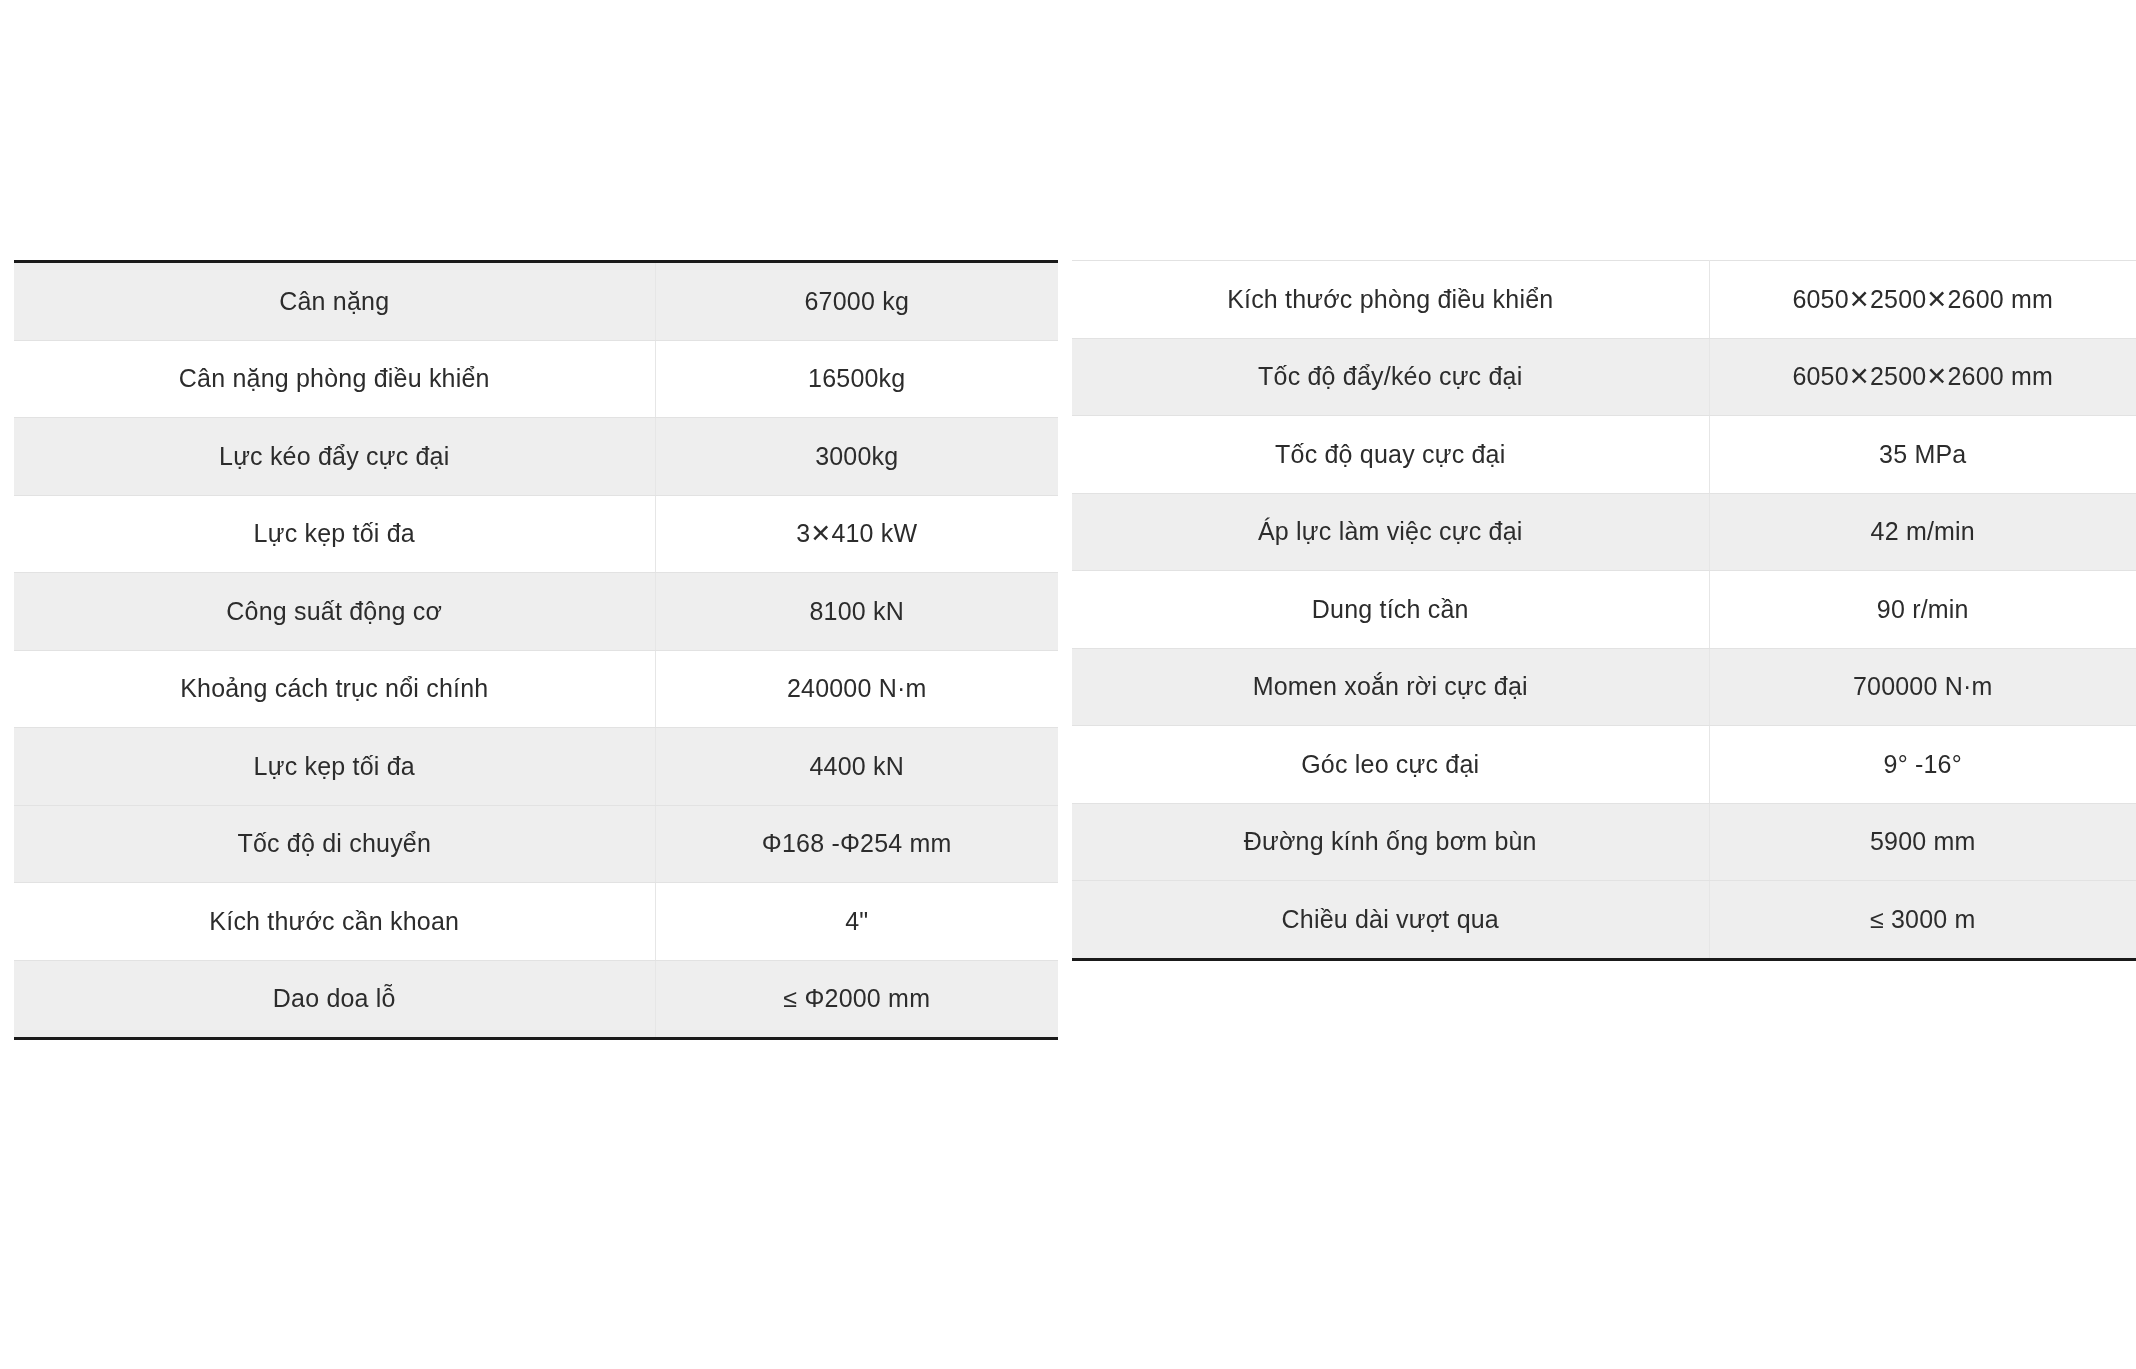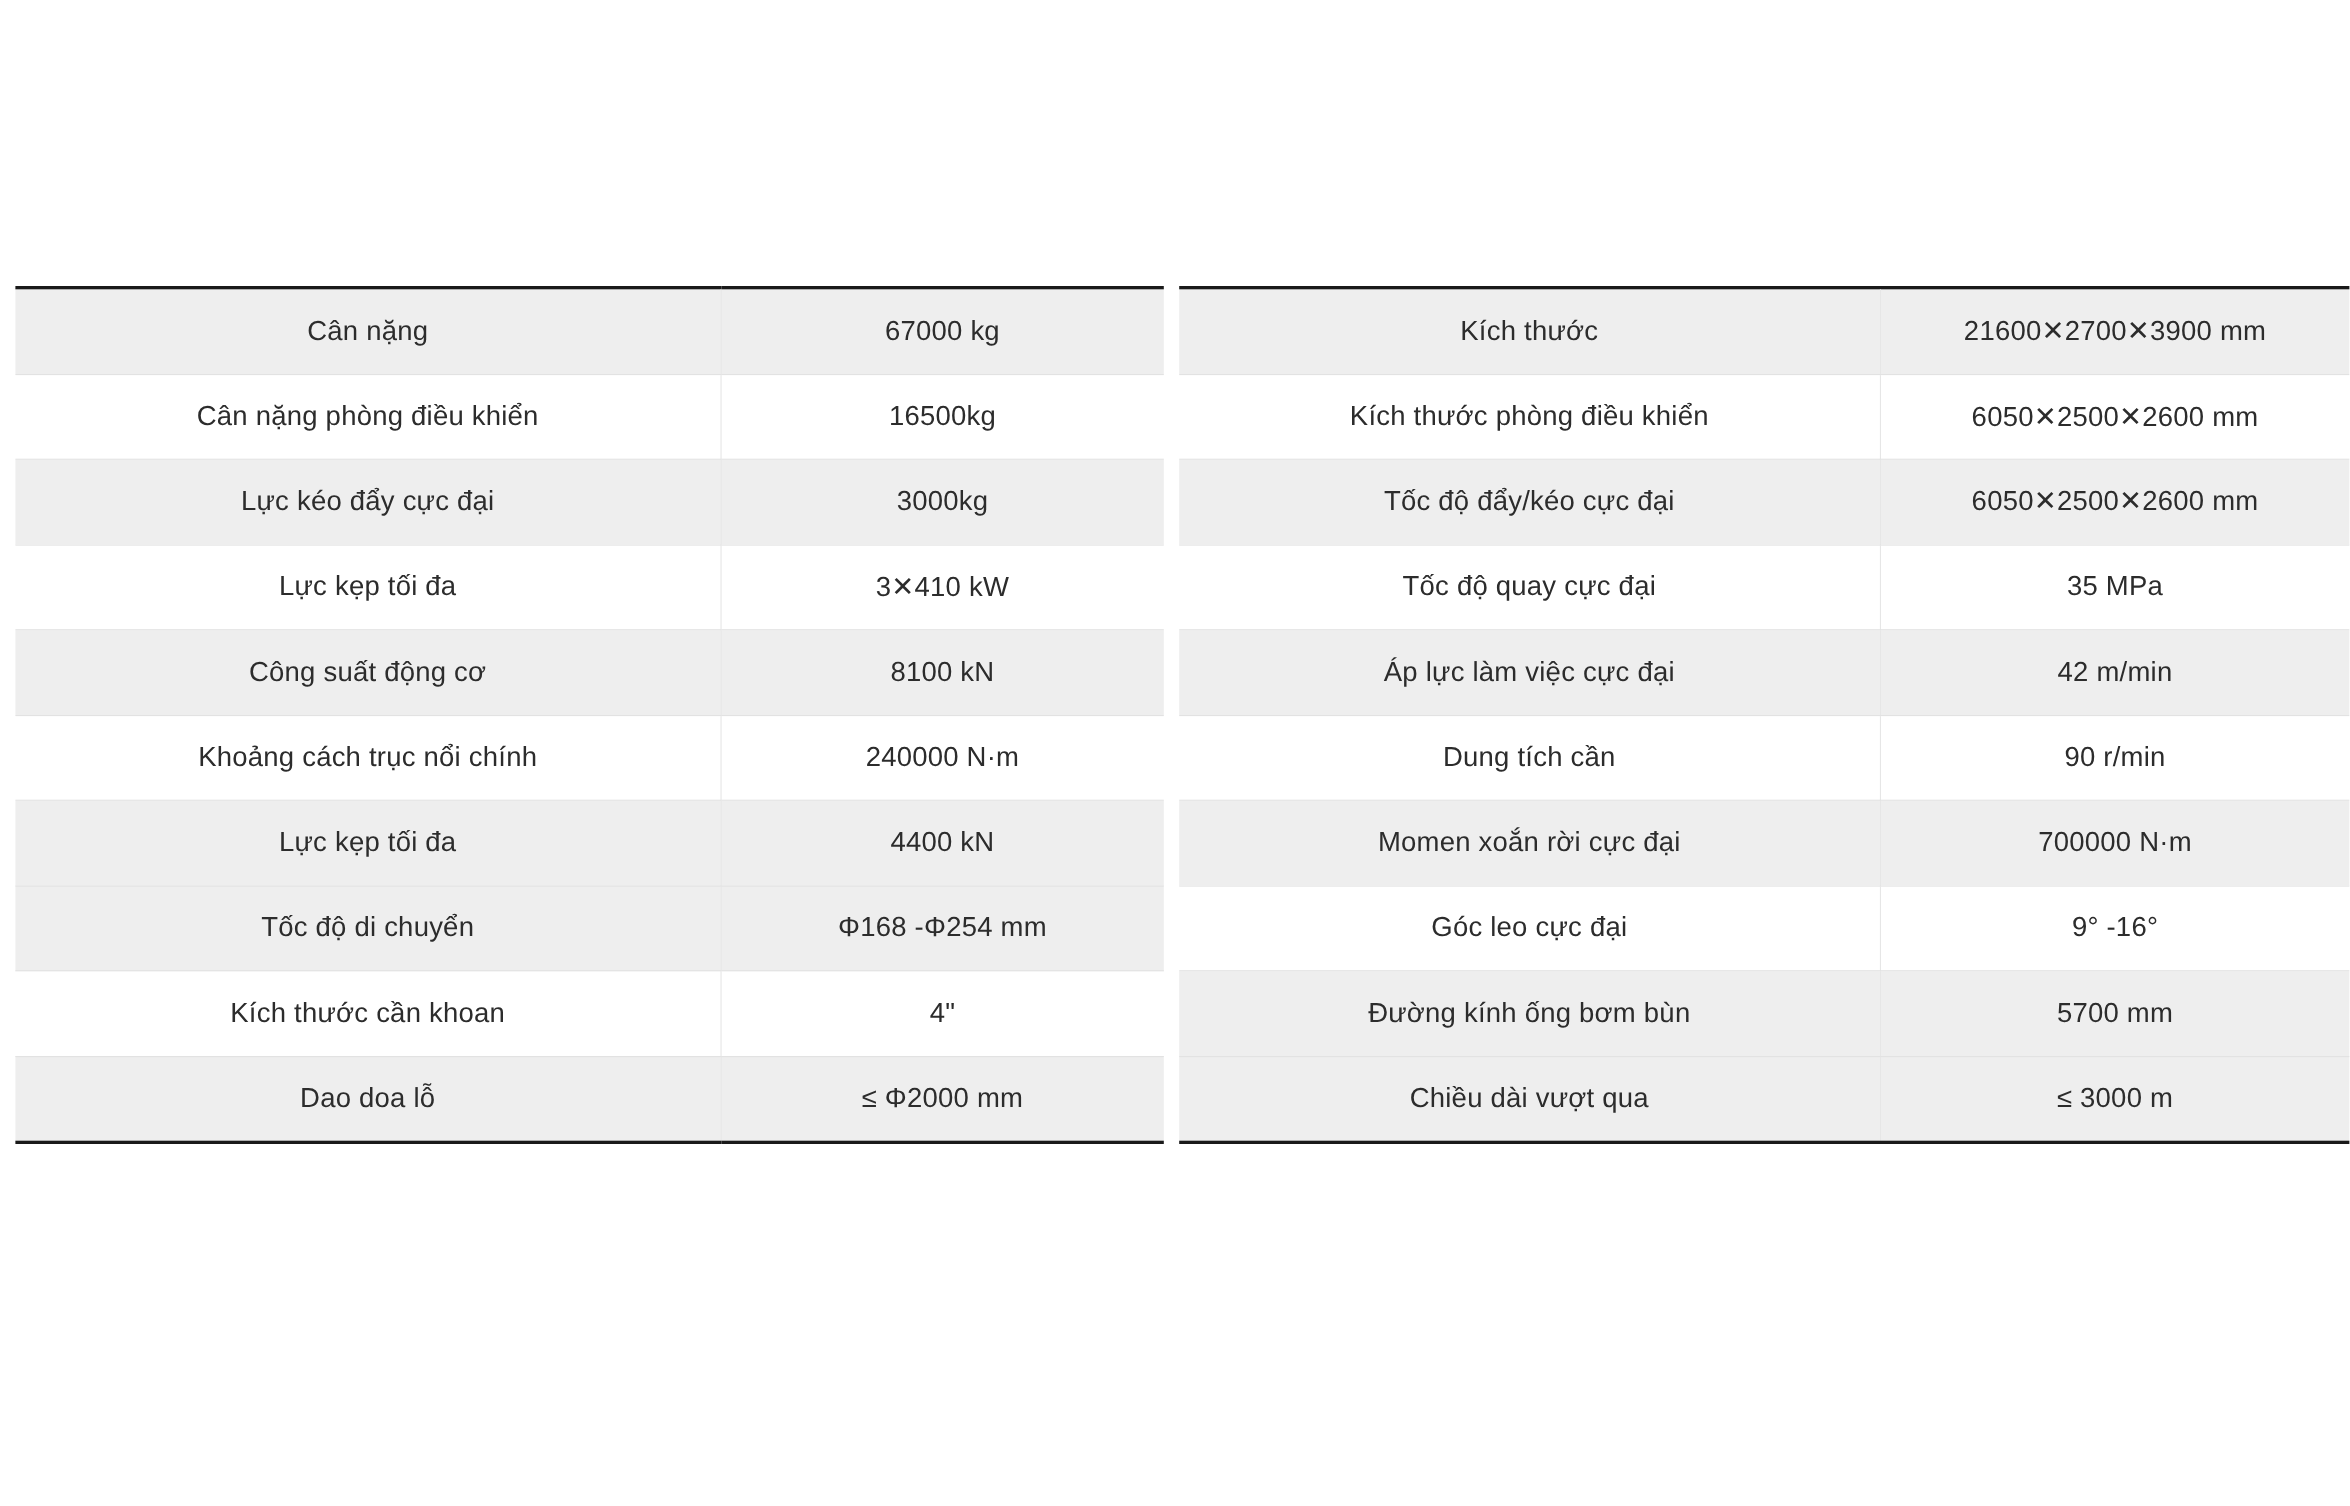--- a/index.html
+++ b/index.html
@@ -149,24 +149,20 @@
       </table>
     </div>
 
     <div class="table-block right">
       <table class="spec">
         <colgroup>
           <col class="c-label">
           <col class="c-value">
         </colgroup>
         <tbody>
-          <tr class="spec-row shaded first">
-            <td class="label-cell">Kích thước</td>
-            <td class="value-cell nowrap">21600✕2700✕3900 mm</td>
-          </tr>
           <tr class="spec-row">
             <td class="label-cell">Kích thước phòng điều khiển</td>
             <td class="value-cell nowrap">6050✕2500✕2600 mm</td>
           </tr>
           <tr class="spec-row shaded">
             <td class="label-cell">Tốc độ đẩy/kéo cực đại</td>
             <td class="value-cell nowrap">6050✕2500✕2600 mm</td>
           </tr>
           <tr class="spec-row">
             <td class="label-cell">Tốc độ quay cực đại</td>
@@ -183,21 +179,21 @@
           <tr class="spec-row shaded">
             <td class="label-cell">Momen xoắn rời cực đại</td>
             <td class="value-cell nowrap">700000 N·m</td>
           </tr>
           <tr class="spec-row">
             <td class="label-cell">Góc leo cực đại</td>
             <td class="value-cell nowrap">9° -16°</td>
           </tr>
           <tr class="spec-row shaded">
             <td class="label-cell">Đường kính ống bơm bùn</td>
-            <td class="value-cell nowrap">5700 mm</td>
+            <td class="value-cell nowrap">5900 mm</td>
           </tr>
           <tr class="spec-row shaded last">
             <td class="label-cell">Chiều dài vượt qua</td>
             <td class="value-cell nowrap">≤ 3000 m</td>
           </tr>
         </tbody>
       </table>
     </div>
 
   </div>

